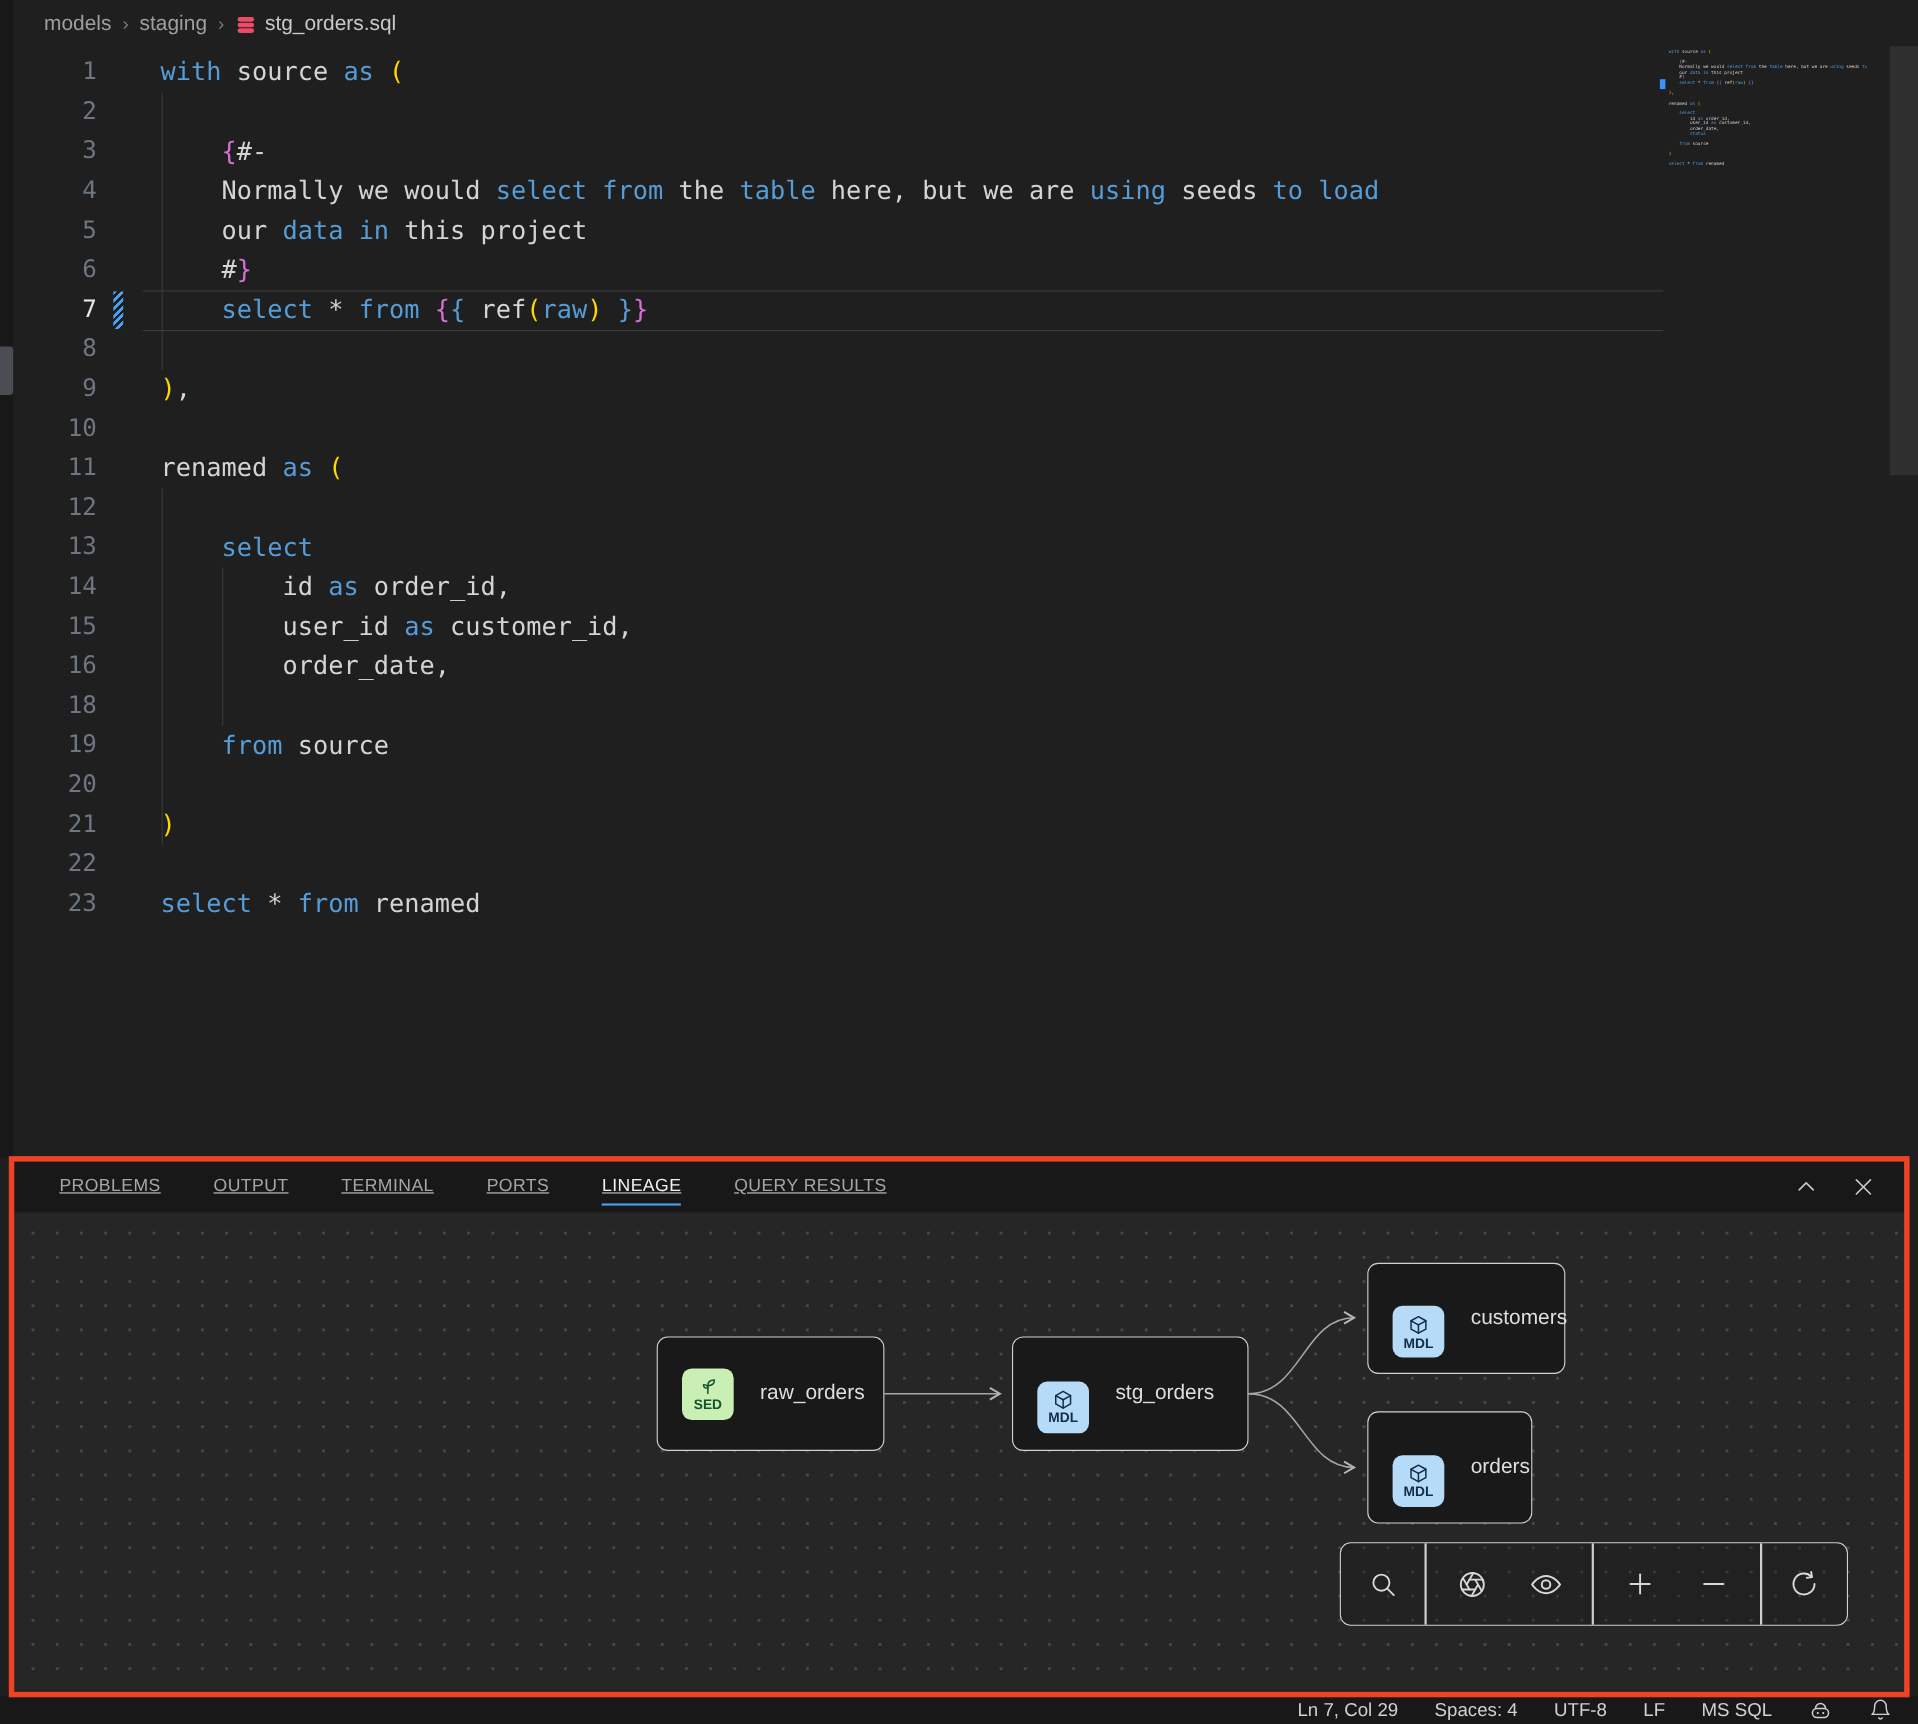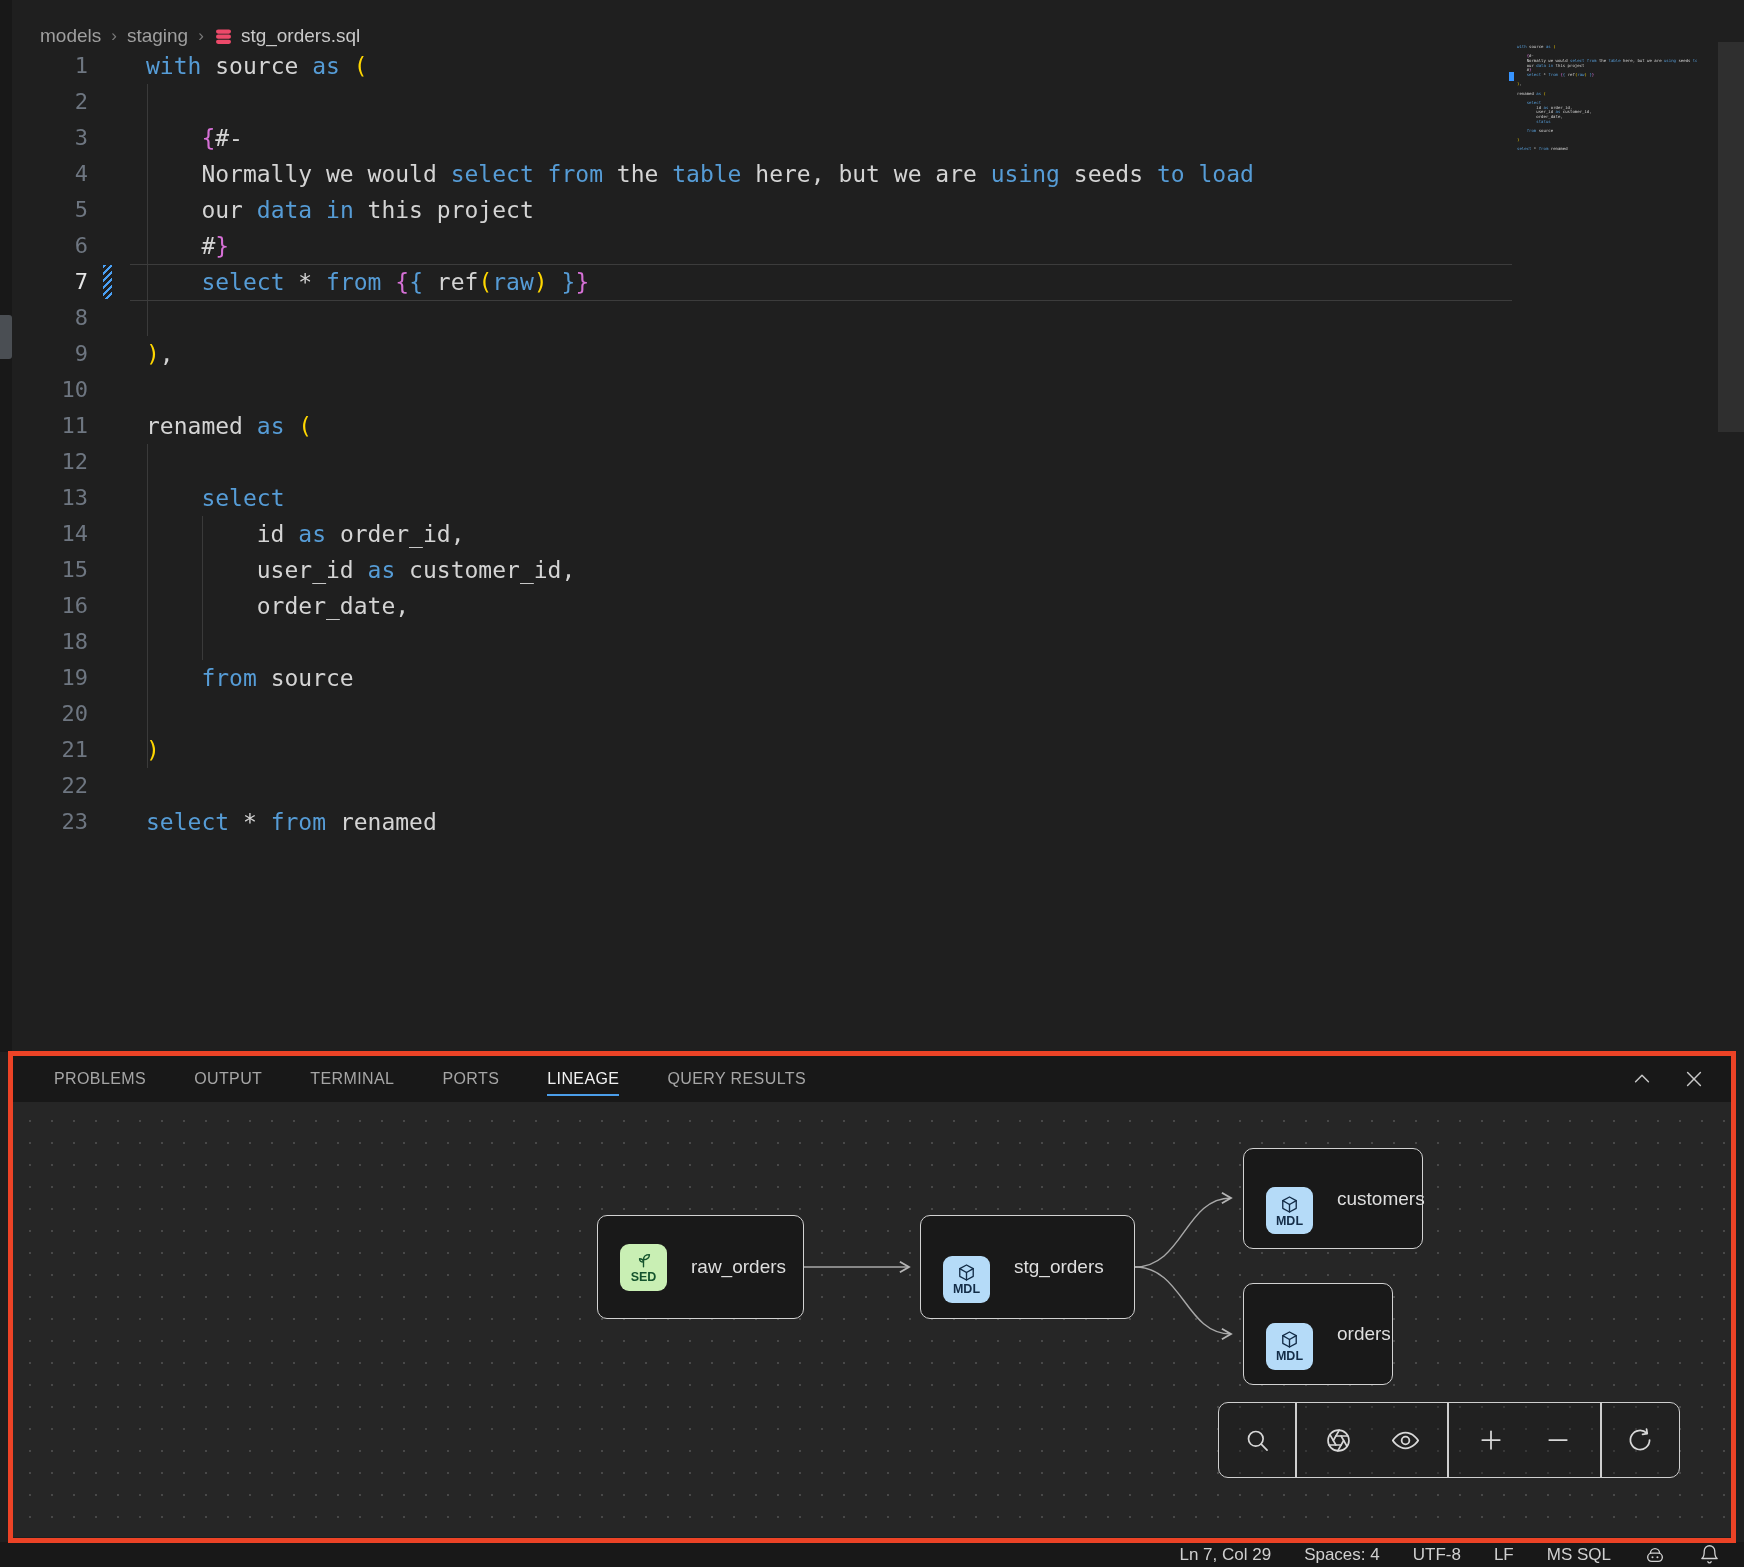--- a/index.html
+++ b/index.html
@@ -6,21 +6,21 @@
   #app{position:relative;width:1744px;height:1567px;background:#1f1f1f;overflow:hidden;
        font-family:"Liberation Sans",sans-serif;color:#cccccc;}
 
   
   .left-strip{position:absolute;left:0;top:0;width:12px;height:1052px;background:#181818;}
   .left-strip .drag-block{position:absolute;left:0;top:315px;width:12px;height:44px;
        background:#4a4e53;border-radius:0 3px 3px 0;}
 
   
   .breadcrumb{position:absolute;left:12px;top:0;right:0;height:44px;display:flex;align-items:center;
-       gap:10px;padding-left:28px;font-size:19px;color:#9f9f9f;margin-top:14px;}
+       gap:10px;padding-left:28px;font-size:19px;color:#9f9f9f;}
   .breadcrumb .sep{color:#7a7a7a;font-size:17px;}
   .breadcrumb .file{display:flex;align-items:center;gap:8px;color:#c9c9c9;}
   .db-icon{display:inline-flex;}
 
   
   .code-area{position:absolute;left:12px;top:48px;right:0;height:880px;}
   .code-line{display:flex;height:36px;line-height:36px;
        font-family:"DejaVu Sans Mono",monospace;font-size:23px;}
   .ln{flex:none;width:76px;text-align:right;color:#6e7681;font-size:22px;}
   .code-line.active .ln{color:#e6e6e6;}
@@ -41,21 +41,21 @@
 
   
   .minimap{position:absolute;left:1517px;top:45px;width:180px;overflow:hidden;}
   .mm-line{white-space:pre;font-family:"DejaVu Sans Mono",monospace;font-size:4px;line-height:4.65px;}
   .mm-marker{position:absolute;left:1509px;top:72px;width:5px;height:9px;background:#3794ff;}
   .editor-scrollbar{position:absolute;left:1718px;top:42px;width:26px;height:390px;background:#2f2f2f;}
 
   
   .panel{position:absolute;left:13px;top:1056px;width:1718px;height:481px;background:#181818;}
   .panel-header{position:relative;height:46px;display:flex;align-items:center;gap:48px;
-       padding-left:41px;background:#181818;}
+       padding-left:41px;background:#181818;text-decoration:underline;}
   .tab{position:relative;height:46px;display:flex;align-items:center;font-size:16px;
        letter-spacing:.4px;color:#a6a6a6;cursor:pointer;}
   .tab.active{color:#f2f2f2;}
   .tab.active::after{content:"";position:absolute;left:0;right:0;bottom:6px;height:2px;
        background:var(--tab-underline);}
   .panel-header-actions{position:absolute;right:26px;top:0;height:46px;display:flex;
        align-items:center;gap:30px;}
   .panel-header-actions svg{display:block;}
 
   .panel-body{position:relative;height:435px;background:#262626;overflow:hidden;

